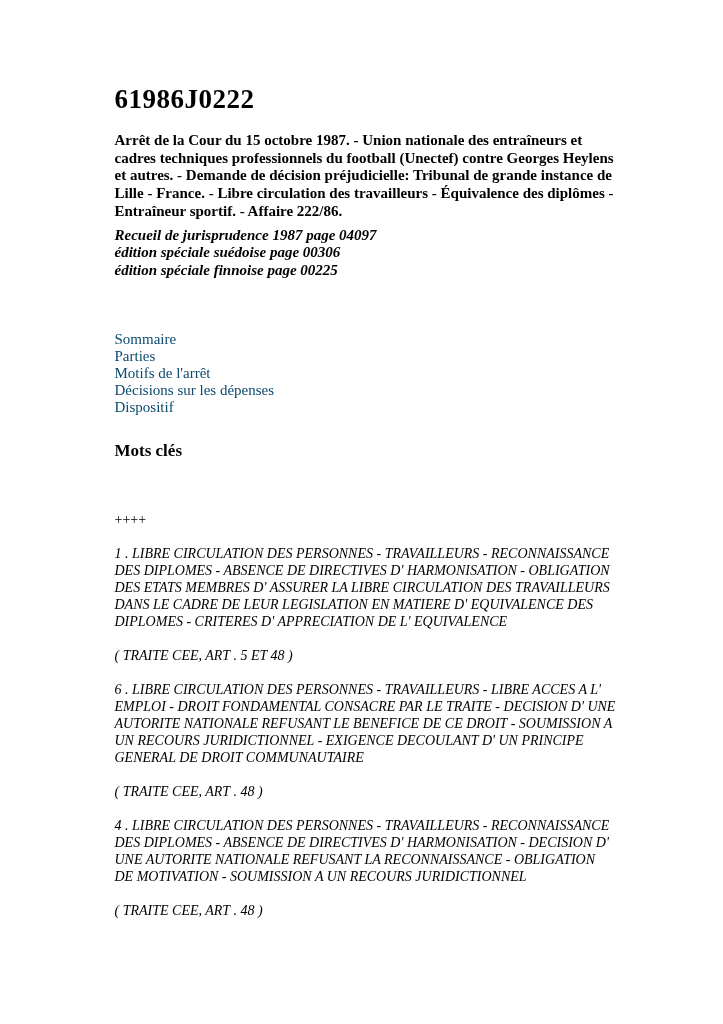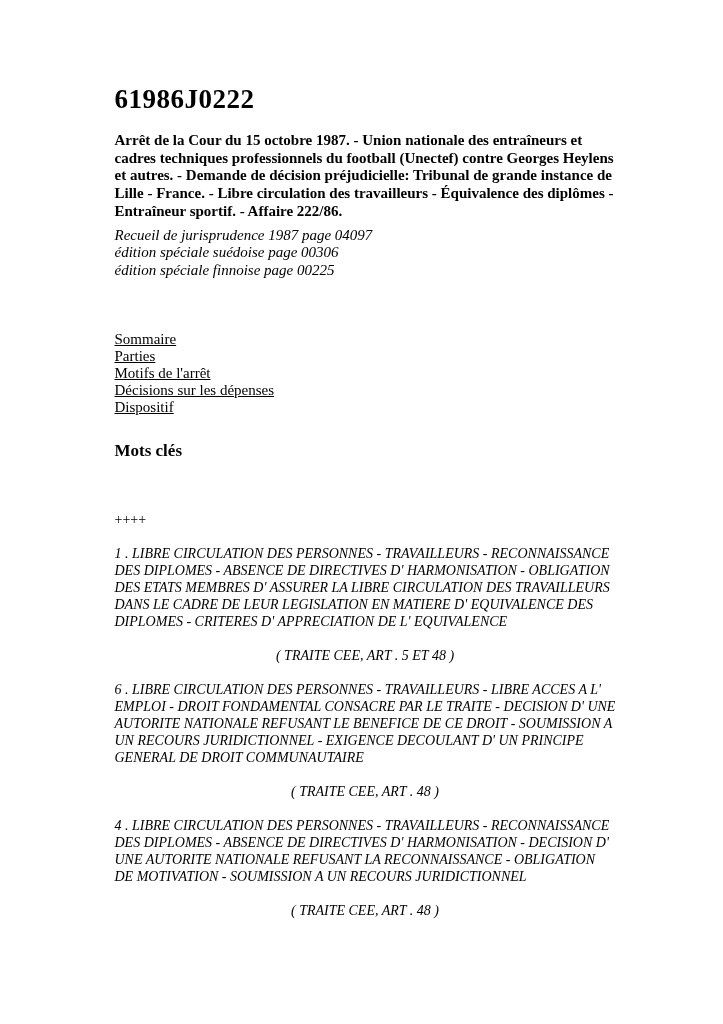--- a/index.html
+++ b/index.html
@@ -29,31 +29,31 @@
     font-size: 15px;
     font-weight: bold;
     line-height: 17.7px;
     margin: 0 0 6px 0;
   }
   .pub-refs {
     font-size: 15px;
     font-style: italic;
     line-height: 17.7px;
     margin: 0 0 51px 0;
+    font-weight: bold;
   }
   .pub-refs div { margin: 0; }
   .nav-links {
     font-size: 15px;
     line-height: 17.2px;
     margin: 0 0 21px 0;
   }
   .nav-links a {
     display: table;
-    color: #000000;
-    text-decoration: underline;
+    color: #0c4a6e;
     cursor: pointer;
   }
   .section-heading {
     font-size: 17px;
     font-weight: bold;
     line-height: 26px;
     margin: 0 0 47px 0;
   }
   .separator {
     font-size: 14px;
@@ -65,21 +65,20 @@
     font-size: 14px;
     font-style: italic;
     line-height: 17px;
     margin: 12px 0 17px 0;
   }
   .treaty-ref {
     font-size: 14px;
     font-style: italic;
     line-height: 17px;
     margin: 0 0 17px 0;
-    text-align: center;
   }
 </style>
 </head>
 <body>
 
 <div class="page">
 
   <h1 class="celex-id">61986J0222</h1>
 
   <p class="case-title">Arrêt de la Cour du 15 octobre 1987. - Union nationale des entraîneurs et cadres techniques professionnels du football (Unectef) contre Georges Heylens et autres. - Demande de décision préjudicielle: Tribunal de grande instance de Lille - France. - Libre circulation des travailleurs - Équivalence des diplômes - Entraîneur sportif. - Affaire 222/86.</p>

